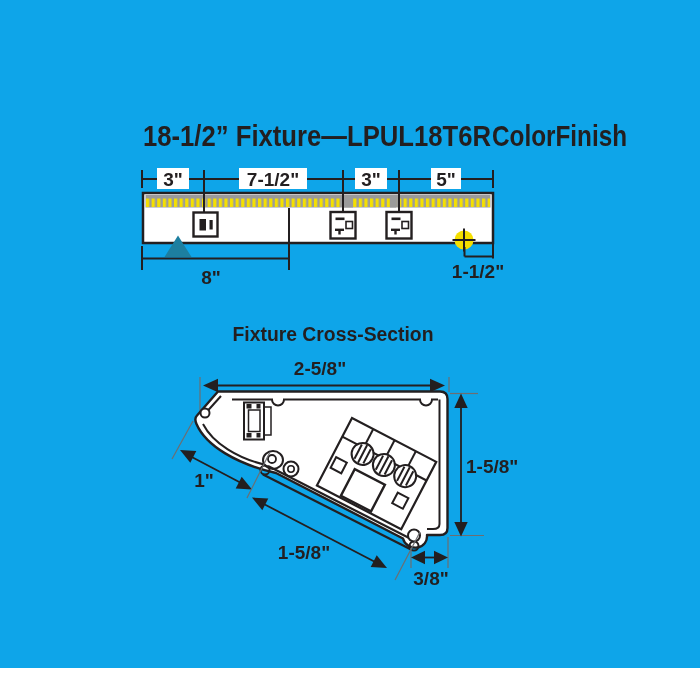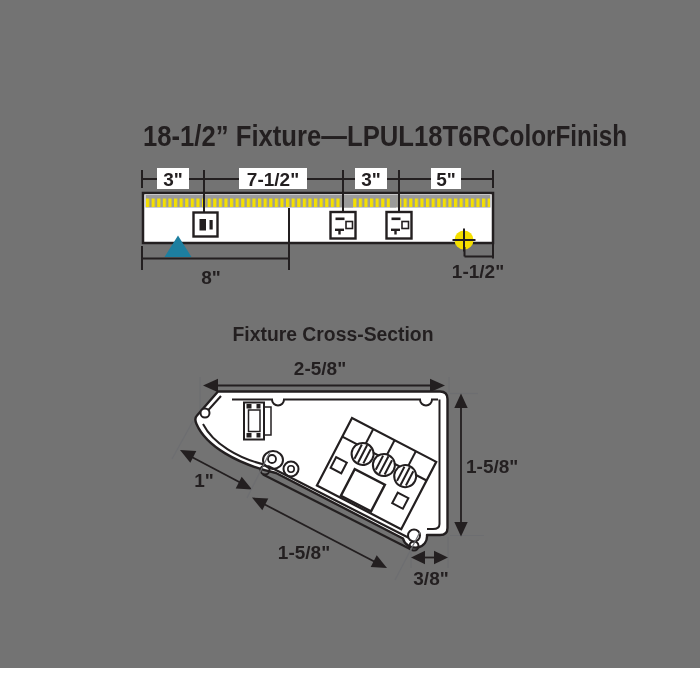--- a/index.html
+++ b/index.html
@@ -1,16 +1,16 @@
 <!DOCTYPE html>
 <html><head>
 <meta charset="utf-8">
 <style>
   html,body{margin:0;padding:0;background:#fff;}
-  #canvas{position:relative;width:700px;height:668px;background:#737373;overflow:hidden;
+  #canvas{position:relative;width:700px;height:668px;background:#0ea5e9;overflow:hidden;
           font-family:"Liberation Sans", sans-serif;}
   svg text{font-family:"Liberation Sans", sans-serif;font-weight:bold;fill:#231f20;}
   .dimlabel{font-size:19px;}
 </style>
 </head>
 <body>
 
 <div id="canvas">
 <svg width="700" height="700" viewBox="0 0 700 700">
   <defs>

